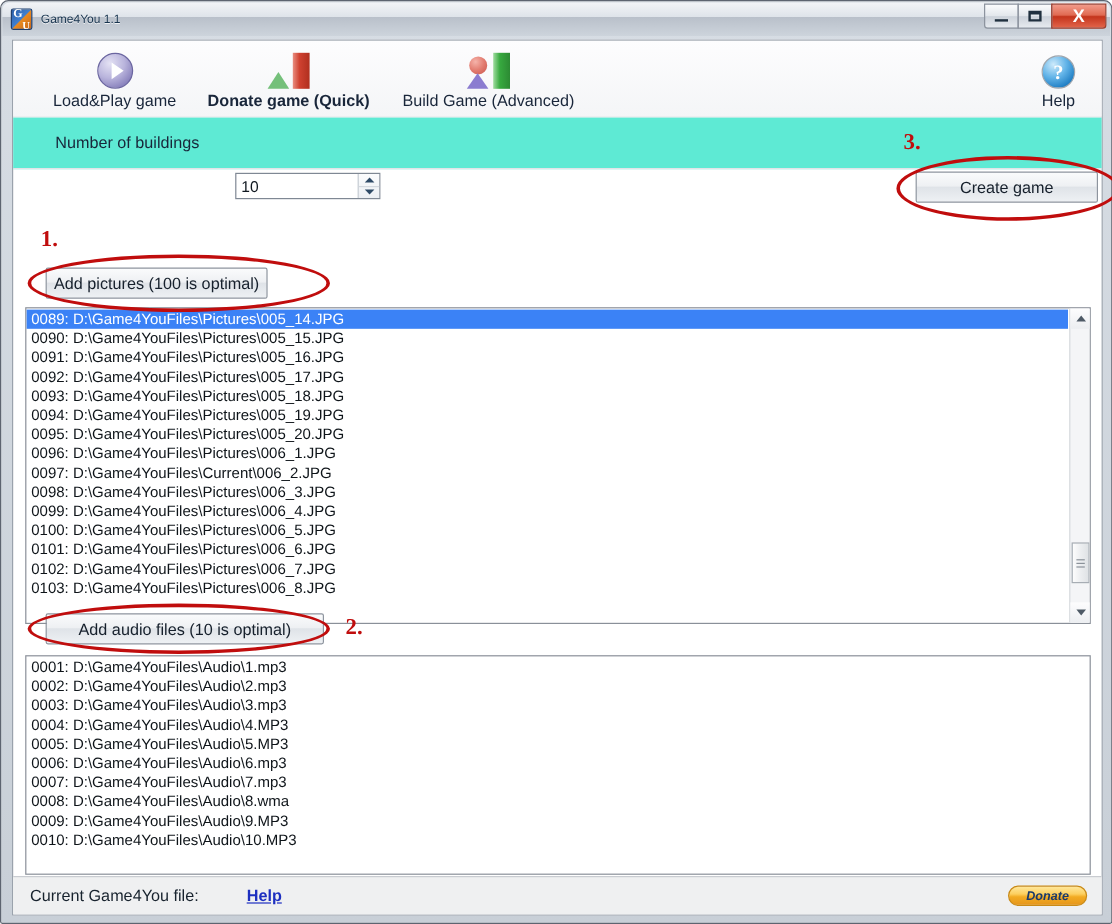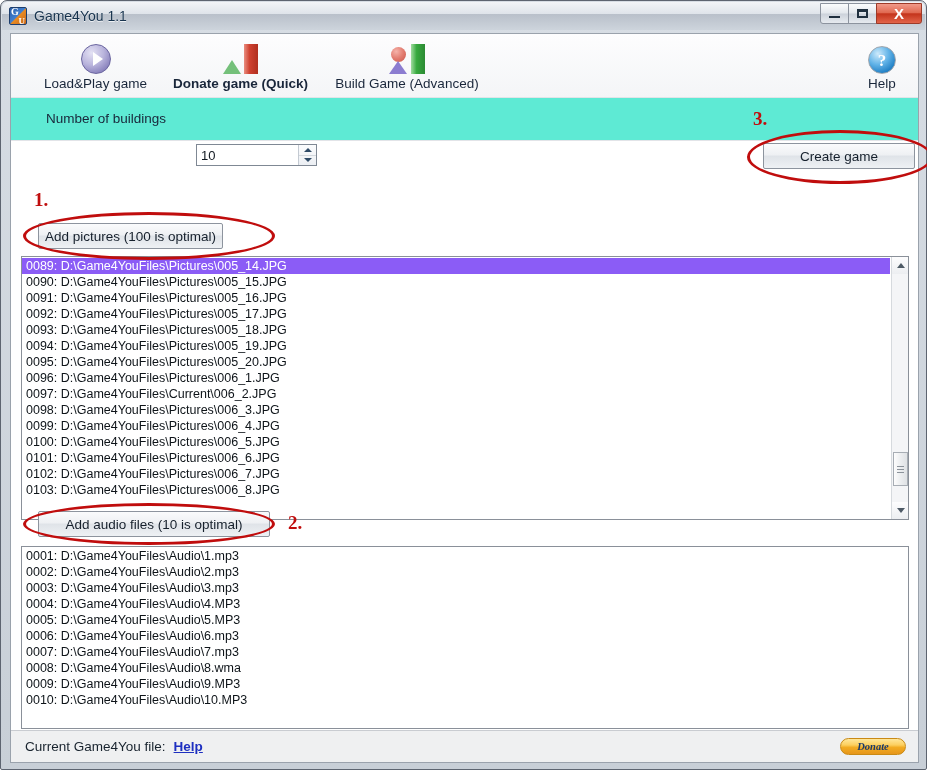--- a/index.html
+++ b/index.html
@@ -46,21 +46,21 @@
     font-size: 10px; font-weight: bold; color: #fff;
     font-family: "Liberation Serif", serif;
   }
   #app-icon::after {
     content: "U";
     position: absolute; right: 1px; bottom: -2px;
     font-size: 9px; font-weight: bold; color: #fff;
     font-family: "Liberation Serif", serif;
   }
   #window-title {
-    font-size: 14px; color: #17334e;
+    font-size: 10px; color: #17334e;
     text-shadow: 0 1px 0 rgba(255,255,255,0.75);
     white-space: nowrap;
   }
   #window-buttons {
     position: absolute; right: 3px; top: 1px;
     display: flex; align-items: flex-start;
   }
   .winbtn {
     width: 29px; height: 21px;
     border: 1px solid #8c939e;
@@ -229,21 +229,21 @@
   .list-row {
     font-size: 12.5px;
     color: #0e1419;
     line-height: 16px;
     height: 16px;
     padding-left: 4px;
     white-space: nowrap;
     font-family: "Liberation Sans", sans-serif;
   }
   .list-row.selected {
-    background: #8b5cf6;
+    background: #3b82f6;
     color: #ffffff;
   }
 
   
   .vscroll {
     position: absolute; right: 0; top: 0; bottom: 0;
     width: 17px;
     background: #f4f5f7;
     border-left: 1px solid #d6dade;
   }
@@ -264,40 +264,40 @@
     flex-direction: column; gap: 2px;
   }
   .grip { width: 7px; height: 1px; background: #8b929a; }
 
   
   #statusbar {
     position: absolute; left: 0; bottom: 0;
     width: 907px; height: 32px;
     background: #eff0f1;
     border-top: 1px solid #c9ccd1;
-    display: flex; align-items: center;
+    display: flex; align-items: center; gap: 32px;
   }
   #status-label {
     margin-left: 14px; font-size: 13.5px; color: #18232e;
   }
   #status-file {
     margin-left: 8px; font-size: 13.5px; color: #1d2fc0;
     text-decoration: underline; font-weight: bold;
   }
   #btn-donate {
     position: absolute; right: 12px; top: 7px;
     width: 66px; height: 17px;
     border-radius: 9px;
     background: linear-gradient(to bottom, #ffe79a 0%, #fcc košt24 40%, #f0a81d 55%, #e8961a 100%);
     background: linear-gradient(to bottom, #ffe79a 0%, #fccf5f 40%, #f2ab22 56%, #e6961b 100%);
     border: 1px solid #c98a16;
     display: flex; align-items: center; justify-content: center;
     font-size: 10.5px; font-style: italic; font-weight: bold;
     color: #1a3a6b;
-    font-family: Liberation Serif, serif;
+    font-family: Liberation Sans, sans-serif;
   }
 
   
   .annot-num {
     position: absolute;
     color: #c00d0d; font-weight: bold; font-size: 19px;
     font-family: "Liberation Serif", serif;
   }
   #annot-1 { left: 23px; top: 155px; }
   #annot-2 { left: 277px; top: 478px; }

